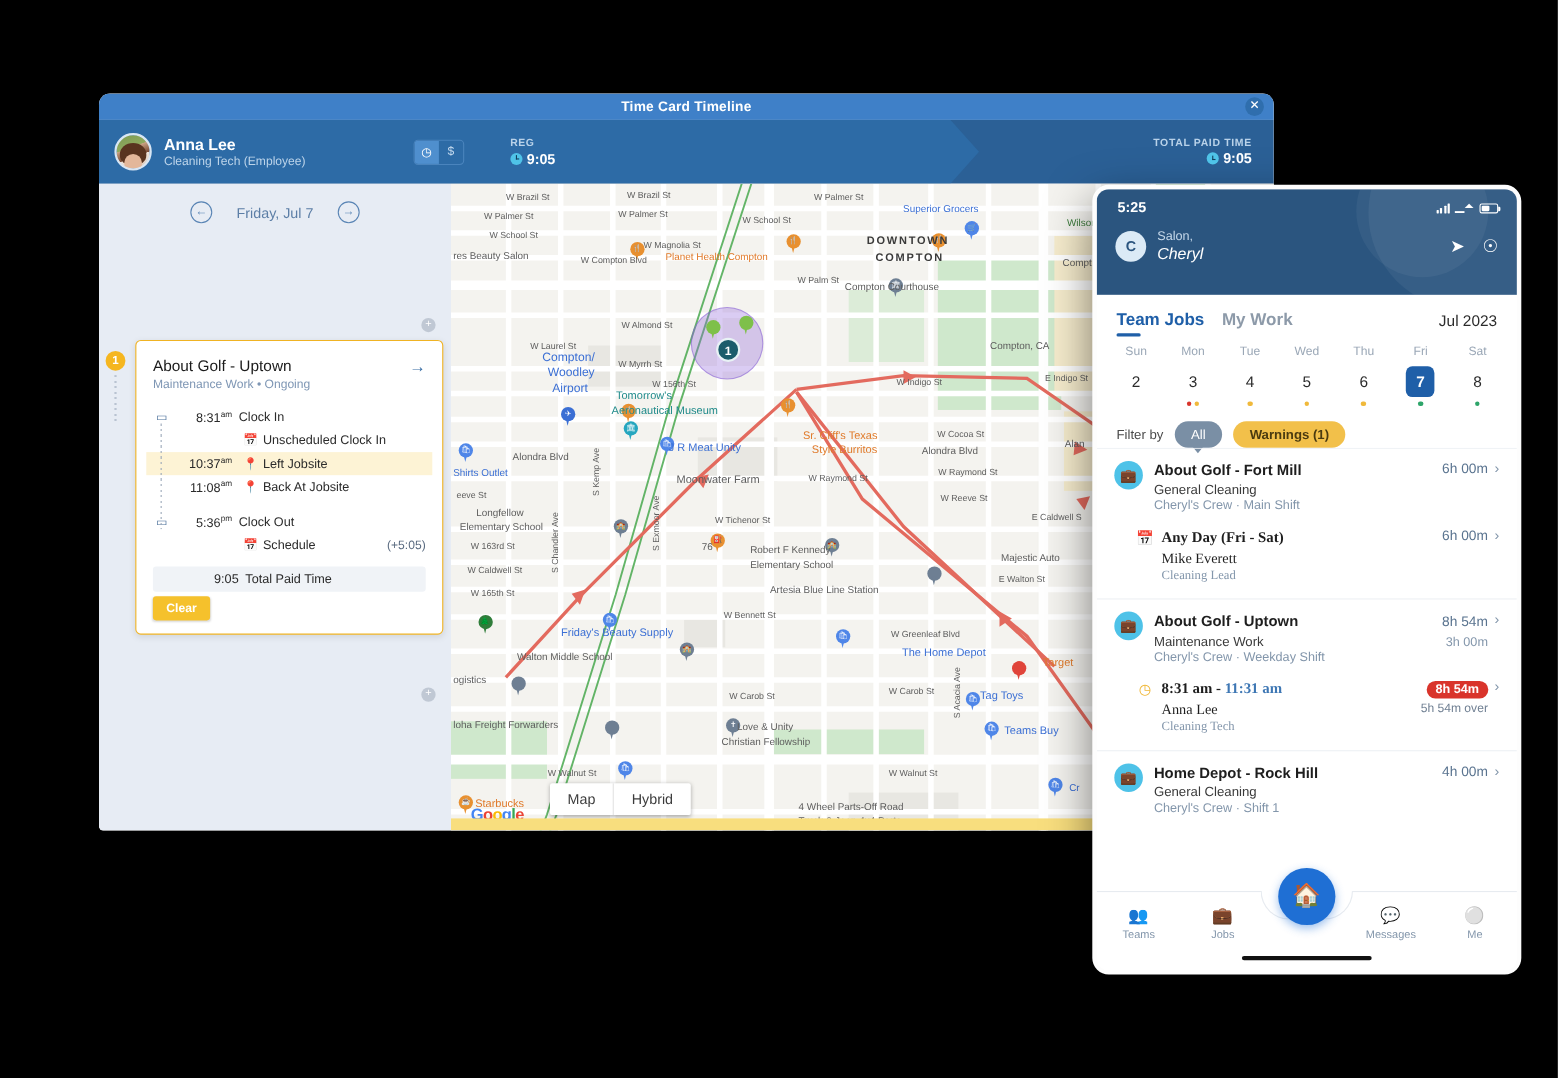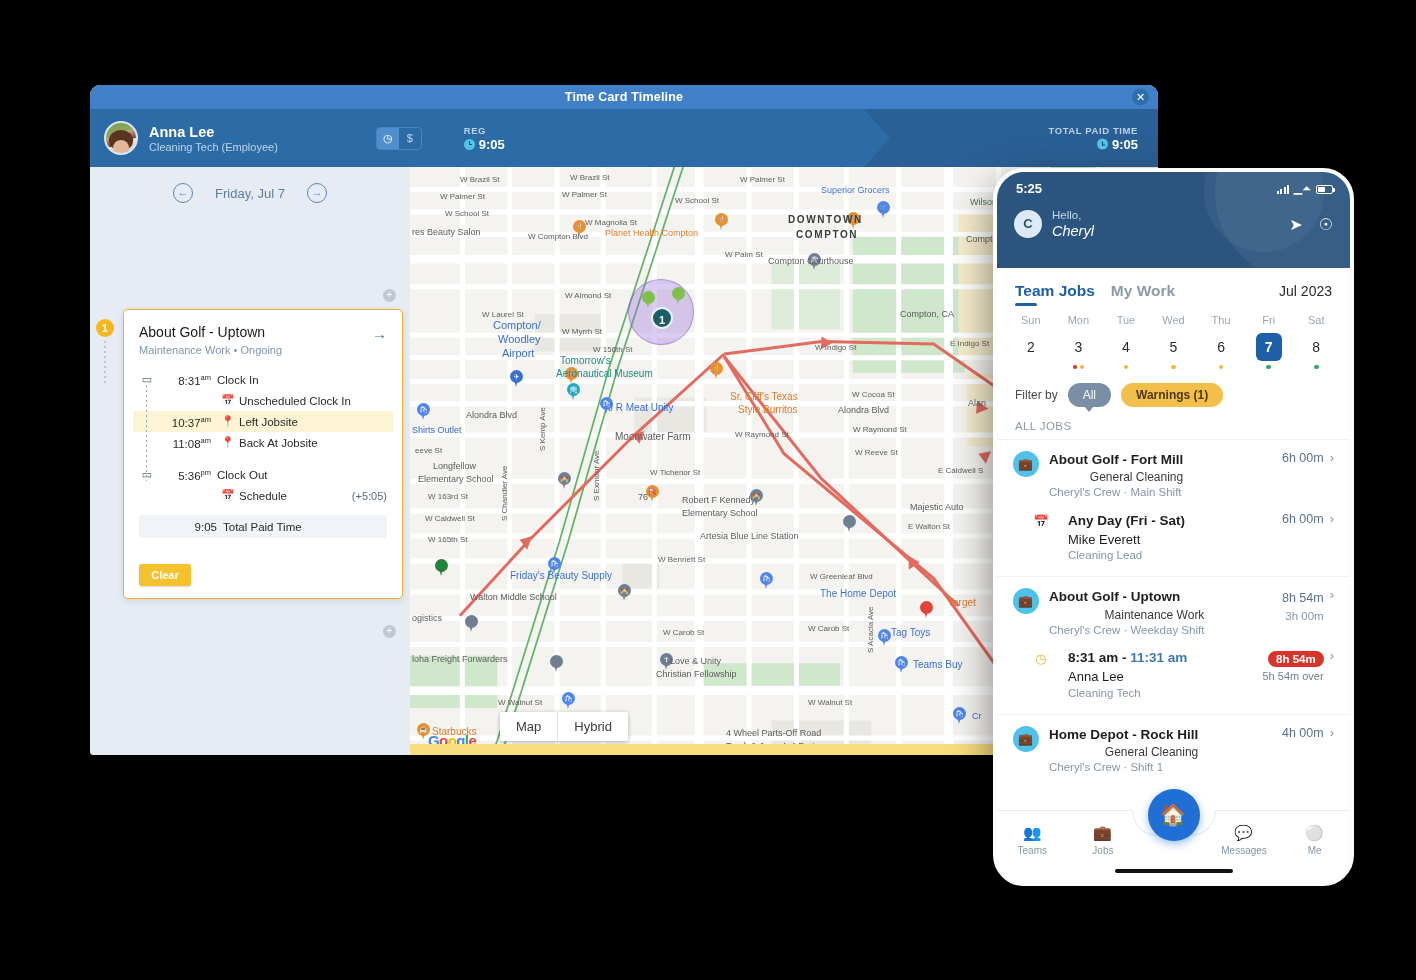--- a/index.html
+++ b/index.html
@@ -142,21 +142,21 @@
   .pin-grey { color: #7d8fa4; }
 
   .tl-total {
     margin-top: 9px; background: #f0f3f7; border-radius: 3px;
     display: flex; align-items: center; height: 23px; font-size: 11.5px;
   }
   .tl-total .t1 { width: 84px; text-align: right; padding-right: 6px; color: #2a2a2a; }
   .tl-total .t2 { color: #2b2b2b; }
 
   .clear-btn {
-    margin-top: 26px; width: 52px; height: 22px; border-radius: 3px;
+    margin-top: 4px; width: 52px; height: 22px; border-radius: 3px;
     background: #f5c12c; color: #fff; font-size: 11px; font-weight: bold;
     display: flex; align-items: center; justify-content: center; cursor: pointer;
     box-shadow: 0 1px 2px rgba(0,0,0,.15);
   }
 
   
   .map { flex: 1; position: relative; background: #f1f0ec; overflow: hidden; }
   .mapsvg { position: absolute; inset: 0; }
   .maplbl { position: absolute; font-size: 9px; color: #5d5d5d; white-space: nowrap; }
   .maplbl.st { font-size: 8px; }
@@ -205,22 +205,22 @@
     position: absolute; right: 6px; bottom: 2px; font-size: 8px; color: #5a5a5a;
     display: flex; gap: 7px;
   }
   .mapbottom-strip {
     position: absolute; left: 0; right: 0; bottom: 0; height: 11px; background: #f8de7e;
   }
 
   
   .phone {
     position: absolute; left: 993px; top: 168px;
-    width: 361px; height: 718px;
-    background: #fff; border-radius: 31px;
+    width: 390px; height: 718px;
+    background: #fff; border-radius: 15px;
     border: 4px solid #fdfdfd;
     box-shadow: 0 16px 42px rgba(0,0,0,.5);
     overflow: hidden;
   }
   .ph-head {
     height: 96px; background: #2b557f; position: relative; overflow: hidden;
   }
   .ph-head .arc1 {
     position: absolute; right: -40px; top: -66px; width: 175px; height: 175px;
     border-radius: 50%; background: rgba(255,255,255,.055);
@@ -288,31 +288,31 @@
   .ph-section { padding: 13px 18px 7px 18px; font-size: 11.5px; color: #8d9aa9; letter-spacing: .4px; }
 
   .job { padding: 11px 16px 12px 16px; border-top: 1px solid #edf0f4; }
   .job-main { display: flex; align-items: flex-start; }
   .jic {
     width: 26px; height: 26px; border-radius: 50%; background: #4ec2e8;
     color: #fff; font-size: 12px; line-height: 26px; text-align: center; flex: 0 0 26px;
   }
   .job-txt { margin-left: 10px; line-height: 1.35; }
   .job-title { font-size: 13.5px; font-weight: bold; color: #1e1e1e; }
-  .job-type { font-size: 12px; color: #3a3a3a; text-align: right; }
+  .job-type { font-size: 12px; color: #3a3a3a; }
   .job-crew { font-size: 11.5px; color: #8396ab; }
   .job-right { margin-left: auto; text-align: right; display: flex; align-items: flex-start; gap: 6px; }
   .job-dur { font-size: 12.5px; color: #59738f; }
   .job-dur2 { font-size: 11.5px; color: #8396ab; }
   .chev { color: #8396ab; font-size: 13px; line-height: 1.1; }
 
   .sub { display: flex; align-items: flex-start; margin-top: 11px; padding-left: 17px; }
   .sub-ic { width: 22px; flex: 0 0 22px; font-size: 13px; color: #8396ab; text-align: center; padding-top: 2px; }
   .sub-ic.amber { color: #f0b93b; }
-  .sub-txt { margin-left: 16px; line-height: 1.38; }
+  .sub-txt { margin-left: 4px; line-height: 1.38; font-family: Liberation Serif, serif; }
   .sub-t1 { font-size: 13.5px; font-weight: bold; color: #1e1e1e; }
   .sub-t1 .blue { color: #3e77b4; font-weight: bold; }
   .sub-t2 { font-size: 13px; color: #1e1e1e; }
   .sub-t3 { font-size: 11.5px; color: #8396ab; }
   .sub-right { margin-left: auto; text-align: right; display: flex; align-items: flex-start; gap: 6px; }
   .badge-red {
     background: #d9342b; color: #fff; font-size: 11.5px; font-weight: bold;
     border-radius: 10px; padding: 2px 8px; display: inline-block;
   }
   .over-txt { font-size: 11px; color: #6f7f92; margin-top: 3px; }
@@ -797,21 +797,21 @@
           <span class="wifi">▁⏶</span>
           <span class="batt">
               <i></i>
             </span>
         </div>
       </div>
 
       <div class="ph-greet">
         <div class="ph-av">C</div>
         <div class="ph-greet-txt">
-          <div class="ph-hello">Hello,</div>
+          <div class="ph-hello">Salon,</div>
           <div class="ph-user">Cheryl</div>
         </div>
         <div class="ph-hicons">
           <span>➤</span>
           <span>☉</span>
         </div>
       </div>
     </div>
 
     <div class="ph-tabs">
@@ -870,21 +870,20 @@
           </div>
       </div>
     </div>
 
     <div class="ph-filter">
       <span class="lbl">Filter by</span>
       <span class="chip grey">All</span>
       <span class="chip amber">Warnings (1)</span>
     </div>
 
-    <div class="ph-section">ALL JOBS</div>
 
     <div class="ph-list-clip">
 
       <div class="job">
         <div class="job-main">
           <div class="jic">💼</div>
           <div class="job-txt">
             <div class="job-title">About Golf - Fort Mill</div>
             <div class="job-type">General Cleaning</div>
             <div class="job-crew">Cheryl's Crew · Main Shift</div>

